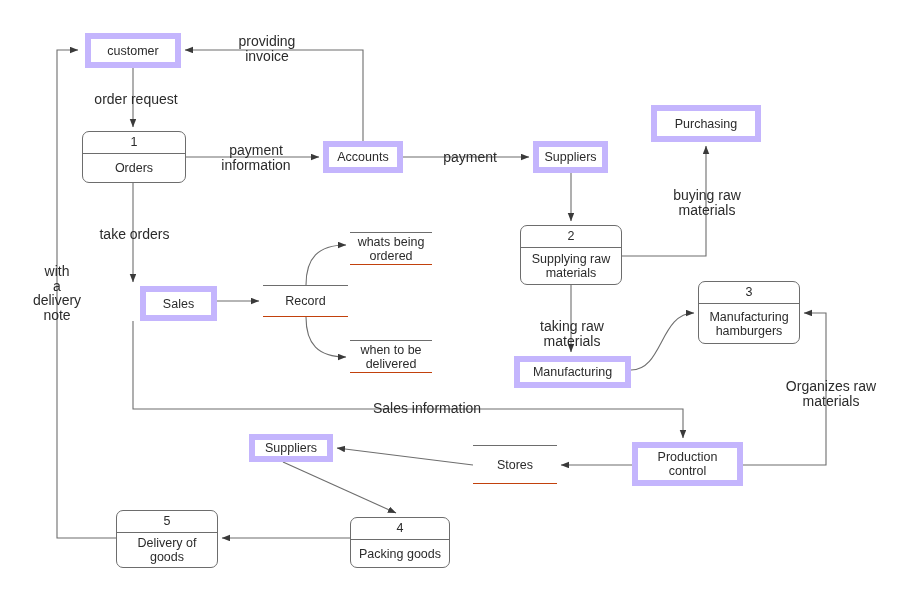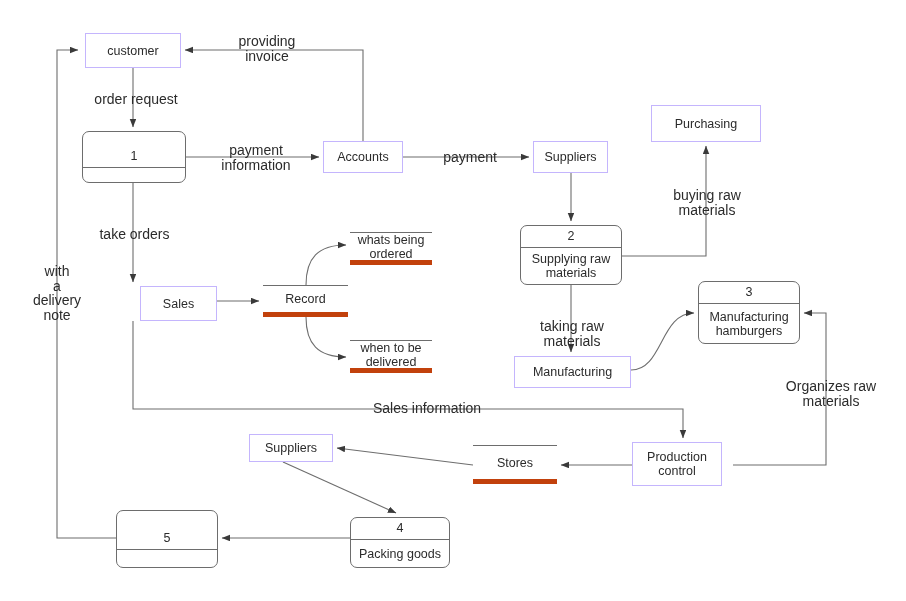--- a/index.html
+++ b/index.html
@@ -34,21 +34,21 @@
     font-size: 12.5px;
     line-height: 14px;
     text-align: center;
     display: flex;
     flex-direction: column;
     align-items: stretch;
     justify-content: center;
   }
   
   .entity {
-    border: 1px solid #c4b5fd;
+    border: 6px solid #c4b5fd;
   }
   .entity .body {
     display: flex;
     align-items: center;
     justify-content: center;
     flex: 1 1 auto;
     padding: 0 4px;
   }
   
   .process {
@@ -65,21 +65,21 @@
   .process .body {
     flex: 1 1 auto;
     display: flex;
     align-items: center;
     justify-content: center;
     padding: 2px 4px;
   }
   
   .store {
     border-top: 1px solid #6d6d6d;
-    border-bottom: 5px solid #c2410c;
+    border-bottom: 1px solid #c2410c;
     background: transparent;
   }
   .store .body {
     display: flex;
     align-items: center;
     justify-content: center;
     flex: 1 1 auto;
     padding: 0 4px;
   }
   .flow-label {
@@ -144,20 +144,21 @@
       <path d="M350,538 L222,538" marker-end="url(#arrow)"></path>
     </g>
   </svg>
 
   <div id="nodes-layer">
       <div class="node entity" style="left: 85px; top: 33px; width: 96px; height: 35px;">
         <div class="body">customer</div>
       </div>
       <div class="node process" style="left: 82px; top: 131px; width: 104px; height: 52px;">
         <div class="num">1</div>
+        <div class="body">Orders</div>
       </div>
       <div class="node entity" style="left: 323px; top: 141px; width: 80px; height: 32px;">
         <div class="body">Accounts</div>
       </div>
       <div class="node entity" style="left: 533px; top: 141px; width: 75px; height: 32px;">
         <div class="body">Suppliers</div>
       </div>
       <div class="node entity" style="left: 651px; top: 105px; width: 110px; height: 37px;">
         <div class="body">Purchasing</div>
       </div>
@@ -187,30 +188,32 @@
       <div class="node store" style="left: 350px; top: 340px; width: 82px; height: 33px;">
         <div class="body">when to be
 delivered</div>
       </div>
       <div class="node entity" style="left: 249px; top: 434px; width: 84px; height: 28px;">
         <div class="body">Suppliers</div>
       </div>
       <div class="node store" style="left: 473px; top: 445px; width: 84px; height: 39px;">
         <div class="body">Stores</div>
       </div>
-      <div class="node entity" style="left: 632px; top: 442px; width: 90px; height: 44px;">
+      <div class="node entity" style="left: 632px; top: 442px; width: 111px; height: 44px;">
         <div class="body">Production
 control</div>
       </div>
       <div class="node process" style="left: 350px; top: 517px; width: 100px; height: 51px;">
         <div class="num">4</div>
         <div class="body">Packing goods</div>
       </div>
       <div class="node process" style="left: 116px; top: 510px; width: 102px; height: 58px;">
         <div class="num">5</div>
+        <div class="body">Delivery of
+goods</div>
       </div>
     </div>
   <div id="labels-layer">
       <div class="flow-label" style="left: 228px; top: 34px; width: 78px;">providing
 invoice</div>
       <div class="flow-label" style="left: 88px; top: 92px; width: 96px;">order request</div>
       <div class="flow-label" style="left: 208px; top: 143px; width: 96px;">payment
 information</div>
       <div class="flow-label" style="left: 434px; top: 150px; width: 72px;">payment</div>
       <div class="flow-label" style="left: 666px; top: 188px; width: 82px;">buying raw

